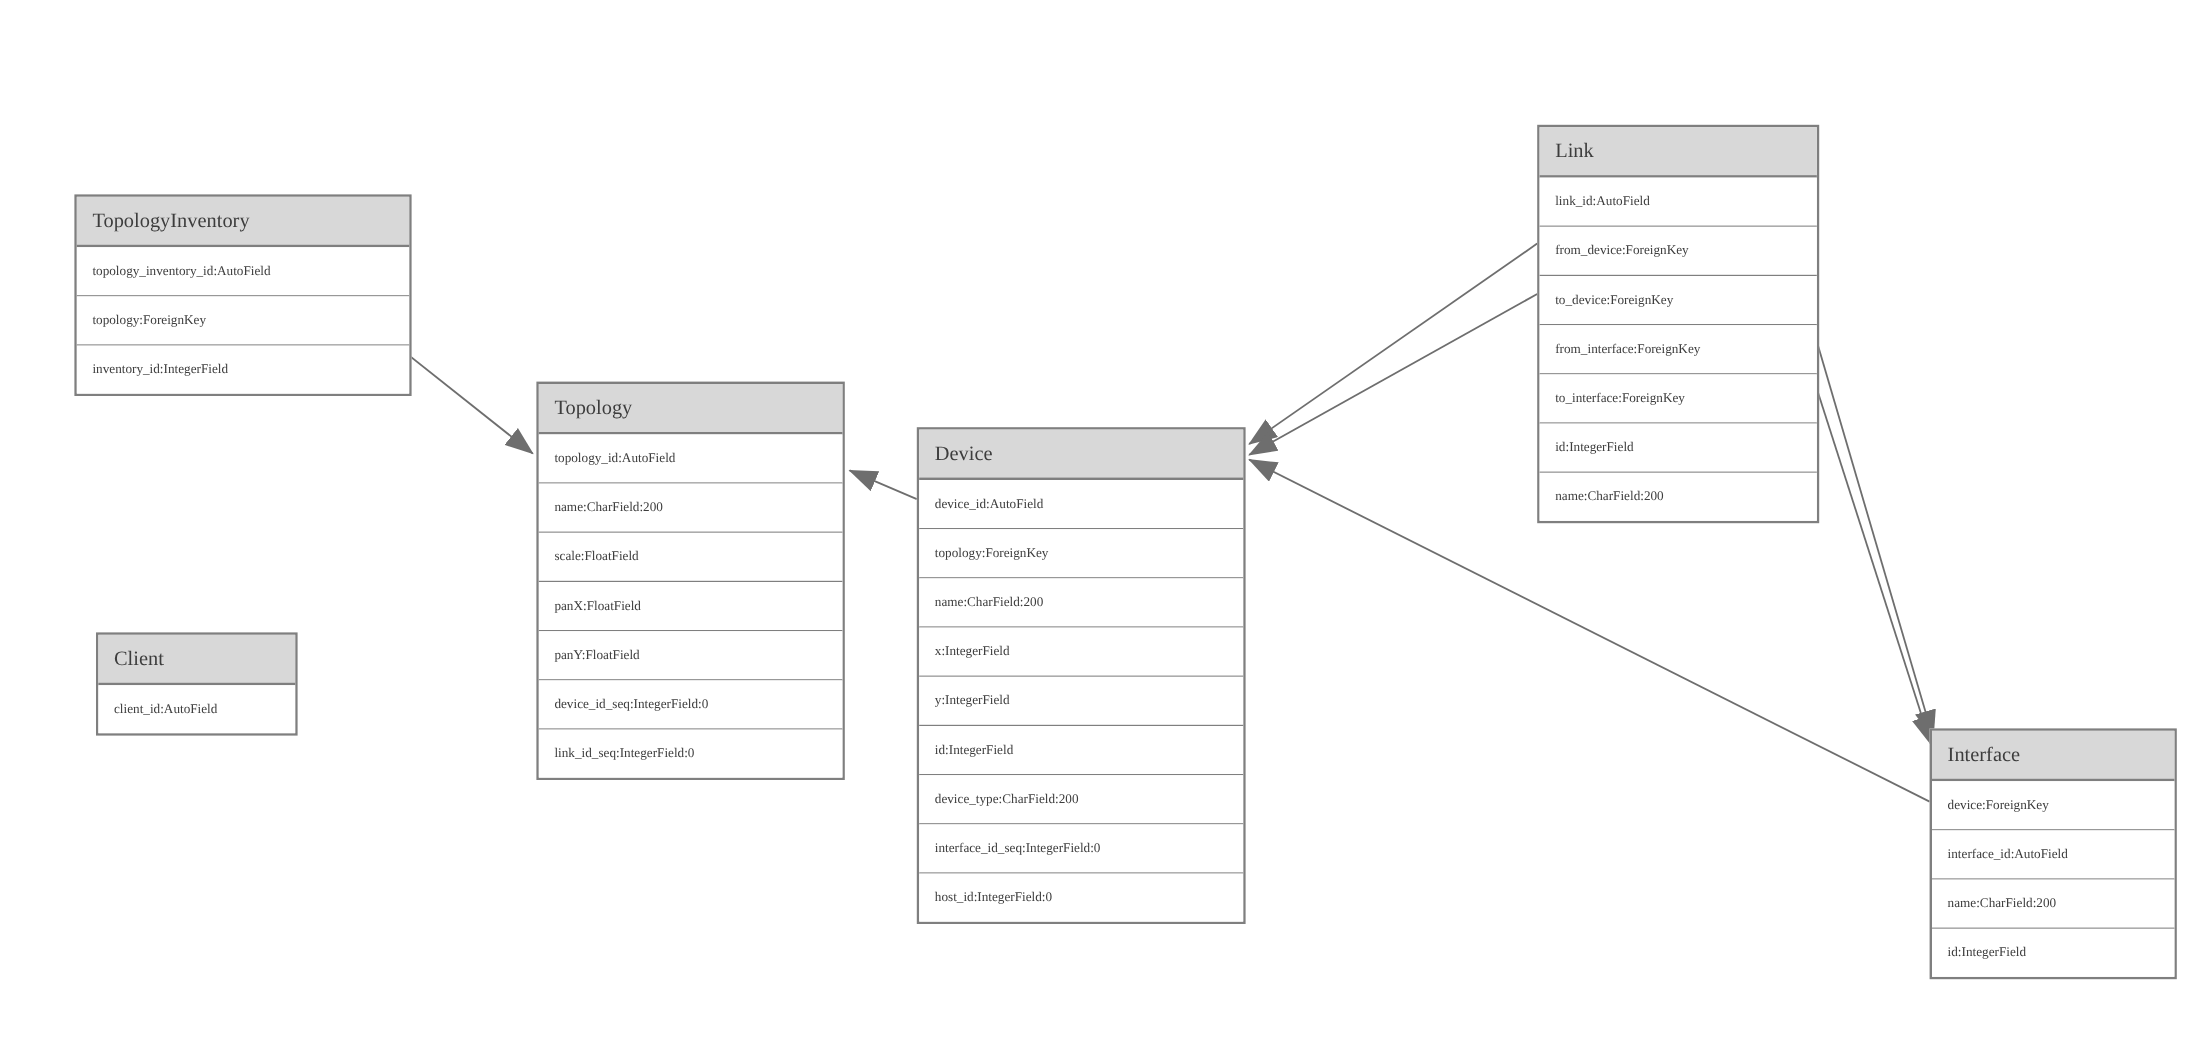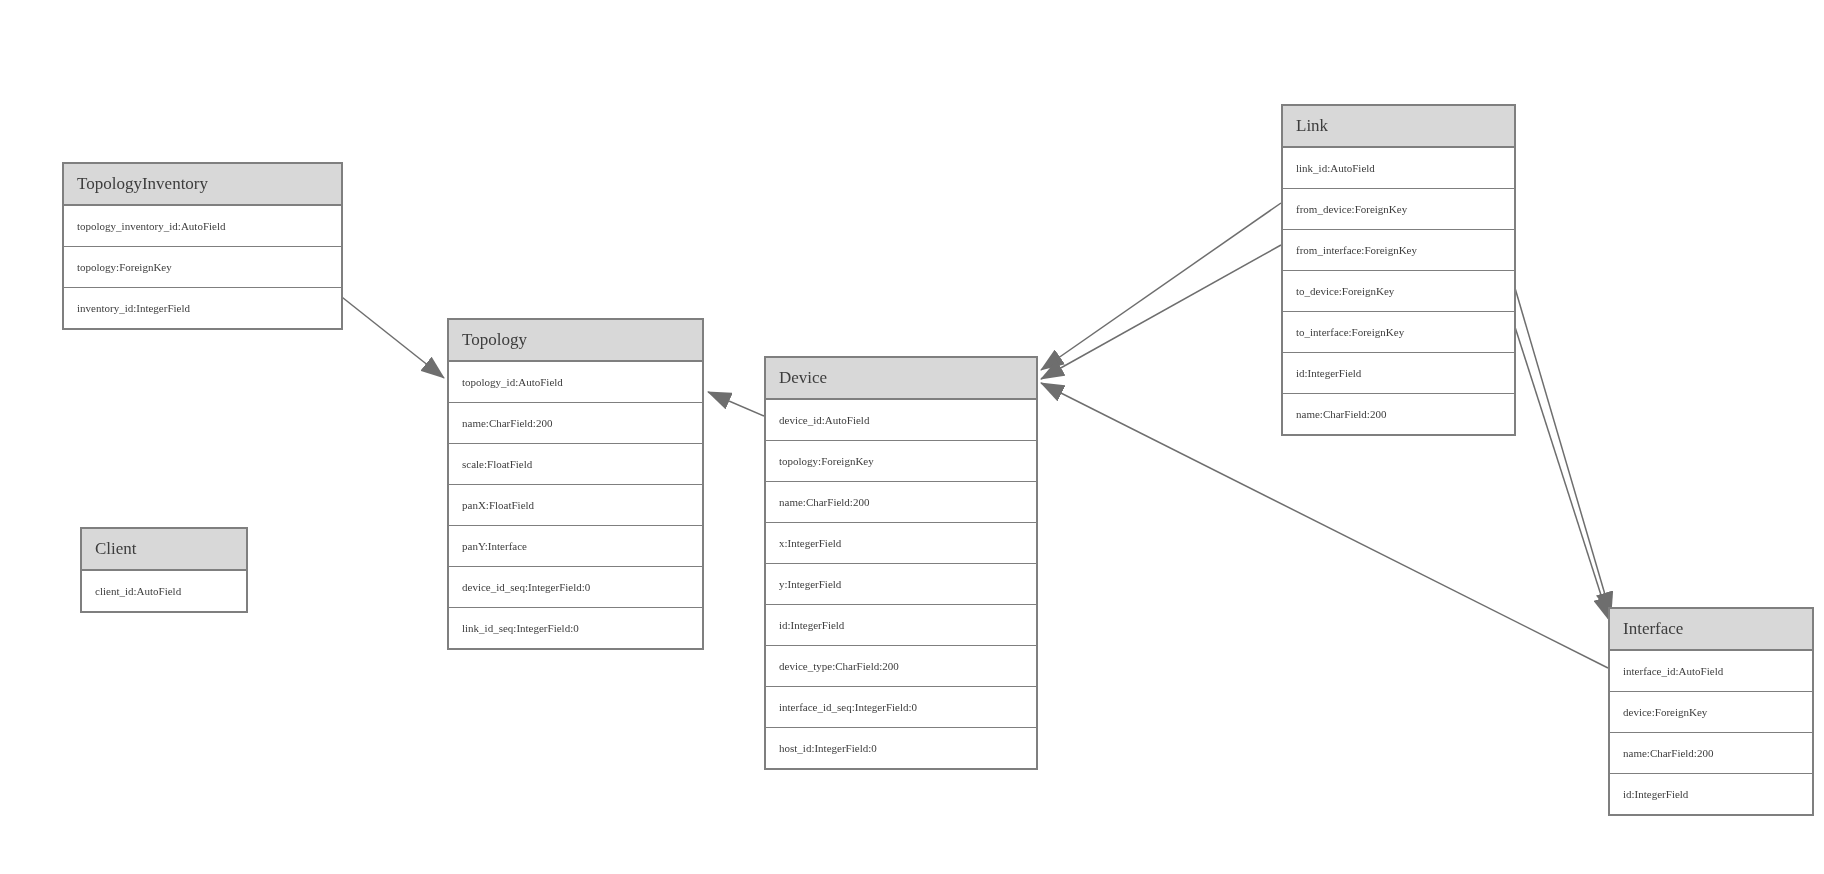--- a/index.html
+++ b/index.html
@@ -81,21 +81,21 @@
       <div class="entity-field">topology_inventory_id:AutoField</div>
       <div class="entity-field">topology:ForeignKey</div>
       <div class="entity-field">inventory_id:IntegerField</div>
     </div>
     <div class="entity" style="left: 447px; top: 318px; width: 257px;">
       <div class="entity-header">Topology</div>
       <div class="entity-field">topology_id:AutoField</div>
       <div class="entity-field">name:CharField:200</div>
       <div class="entity-field">scale:FloatField</div>
       <div class="entity-field">panX:FloatField</div>
-      <div class="entity-field">panY:Interface</div>
+      <div class="entity-field">panY:FloatField</div>
       <div class="entity-field">device_id_seq:IntegerField:0</div>
       <div class="entity-field">link_id_seq:IntegerField:0</div>
     </div>
     <div class="entity" style="left: 80px; top: 527px; width: 168px;">
       <div class="entity-header">Client</div>
       <div class="entity-field">client_id:AutoField</div>
     </div>
     <div class="entity" style="left: 764px; top: 317px; width: 274px; margin-top: 39px;">
       <div class="entity-header">Device</div>
       <div class="entity-field">device_id:AutoField</div>
@@ -105,26 +105,26 @@
       <div class="entity-field">y:IntegerField</div>
       <div class="entity-field">id:IntegerField</div>
       <div class="entity-field">device_type:CharField:200</div>
       <div class="entity-field">interface_id_seq:IntegerField:0</div>
       <div class="entity-field">host_id:IntegerField:0</div>
     </div>
     <div class="entity" style="left: 1281px; top: 104px; width: 235px;">
       <div class="entity-header">Link</div>
       <div class="entity-field">link_id:AutoField</div>
       <div class="entity-field">from_device:ForeignKey</div>
+      <div class="entity-field">to_device:ForeignKey</div>
       <div class="entity-field">from_interface:ForeignKey</div>
-      <div class="entity-field">to_device:ForeignKey</div>
       <div class="entity-field">to_interface:ForeignKey</div>
       <div class="entity-field">id:IntegerField</div>
       <div class="entity-field">name:CharField:200</div>
     </div>
     <div class="entity" style="left: 1608px; top: 567px; width: 206px; margin-top: 40px;">
       <div class="entity-header">Interface</div>
+      <div class="entity-field">device:ForeignKey</div>
       <div class="entity-field">interface_id:AutoField</div>
-      <div class="entity-field">device:ForeignKey</div>
       <div class="entity-field">name:CharField:200</div>
       <div class="entity-field">id:IntegerField</div>
     </div>
   </div>
 
 </body></html>

